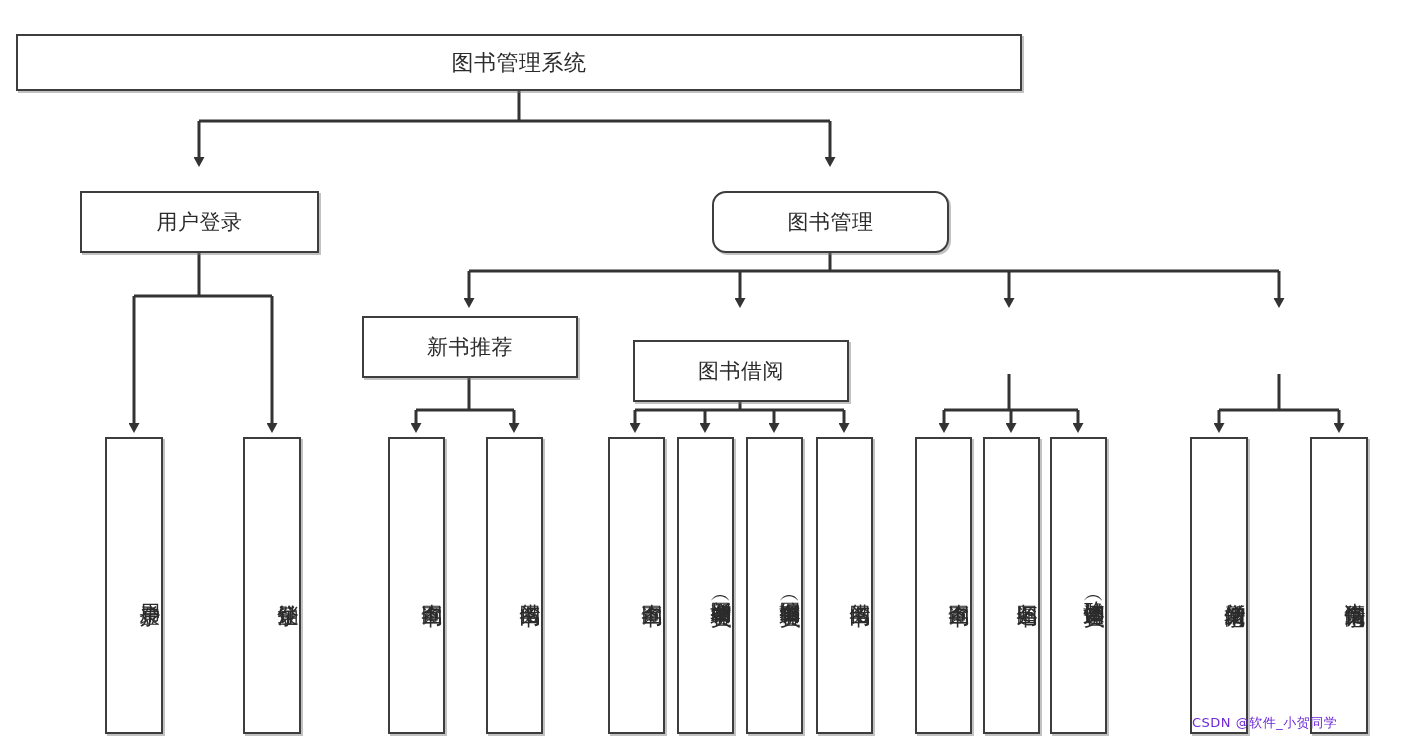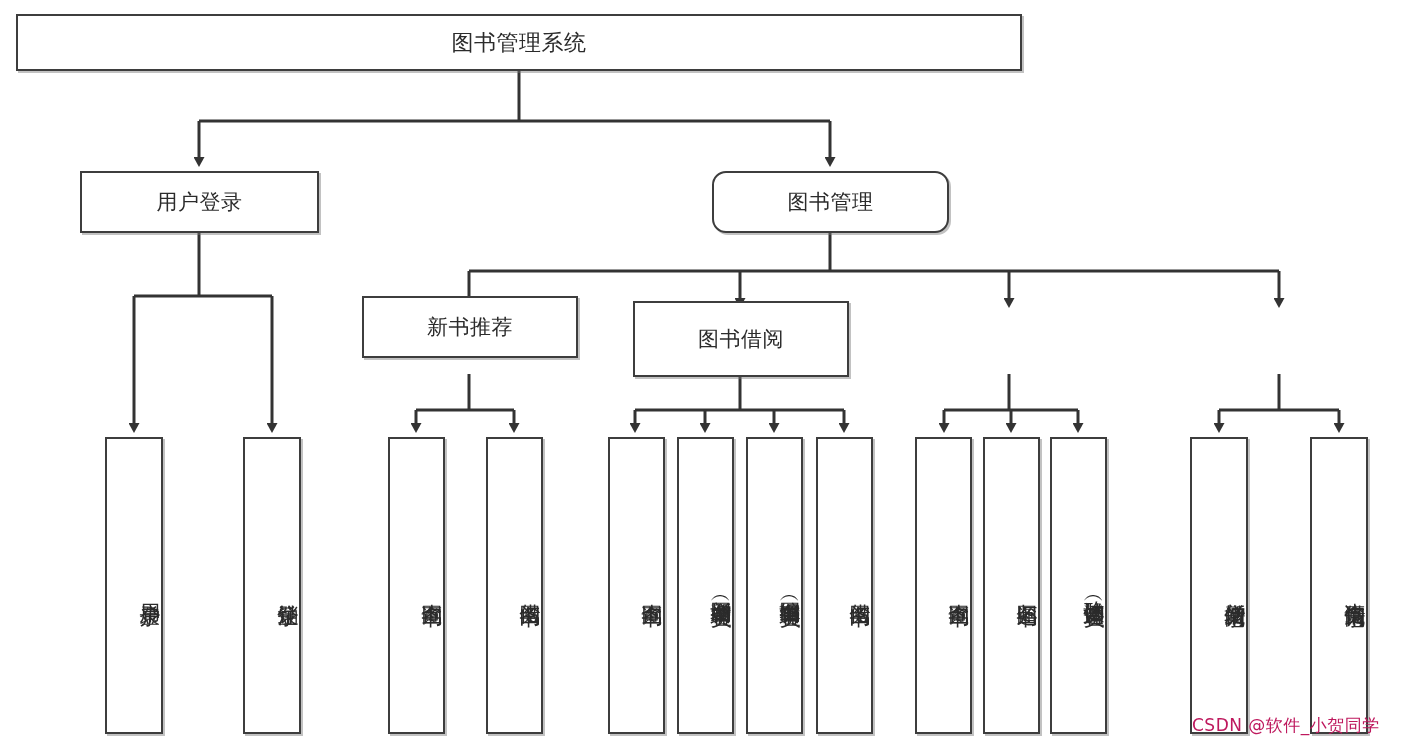--- a/index.html
+++ b/index.html
@@ -31,37 +31,38 @@
     box-shadow: 2px 2px 0 rgba(120,120,120,0.45);
     display: flex;
     align-items: center;
     justify-content: center;
     color: #2b2b2b;
     line-height: 1.08;
   }
   .node.horiz {
     font-size: 21px;
     letter-spacing: 0.5px;
+    margin-top: 20px;
   }
   .node.vert {
     writing-mode: vertical-rl;
     text-orientation: upright;
     font-size: 21px;
     letter-spacing: 1px;
     padding-top: 6px;
     align-items: flex-start;
     justify-content: center;
   }
   .node.root {
     font-size: 22px;
   }
   .watermark {
     position: absolute;
-    font-size: 17px;
-    color: #be185d;
+    font-size: 13px;
+    color: #6d28d9;
     white-space: nowrap;
     letter-spacing: 0.5px;
   }
 </style>
 </head>
 <body>
 
 <div id="canvas">
 
   <svg class="wires" viewBox="0 0 1405 747" xmlns="http://www.w3.org/2000/svg">
@@ -121,21 +122,21 @@
   <div class="node horiz" style="left:80px; top:171px; width:239px; height:62px;">
     <span>用户登录</span>
   </div>
   <div class="node horiz" style="left:712px; top:171px; width:237px; height:62px;border-radius:14px;">
     <span>图书管理</span>
   </div>
 
   <div class="node horiz" style="left:362px; top:296px; width:216px; height:62px;">
     <span>新书推荐</span>
   </div>
-  <div class="node horiz" style="left:633px; top:301px; width:216px; height:76px;text-align:right;">
+  <div class="node horiz" style="left:633px; top:320px; width:216px; height:62px;text-align:right;">
     <span>图书借阅</span>
   </div>
 
   <div class="node vert" style="left:105px; top:437px; width:58px; height:297px;">
     <span>用户登录</span>
   </div>
   <div class="node vert" style="left:243px; top:437px; width:58px; height:297px;">
     <span>注销登录</span>
   </div>
 

